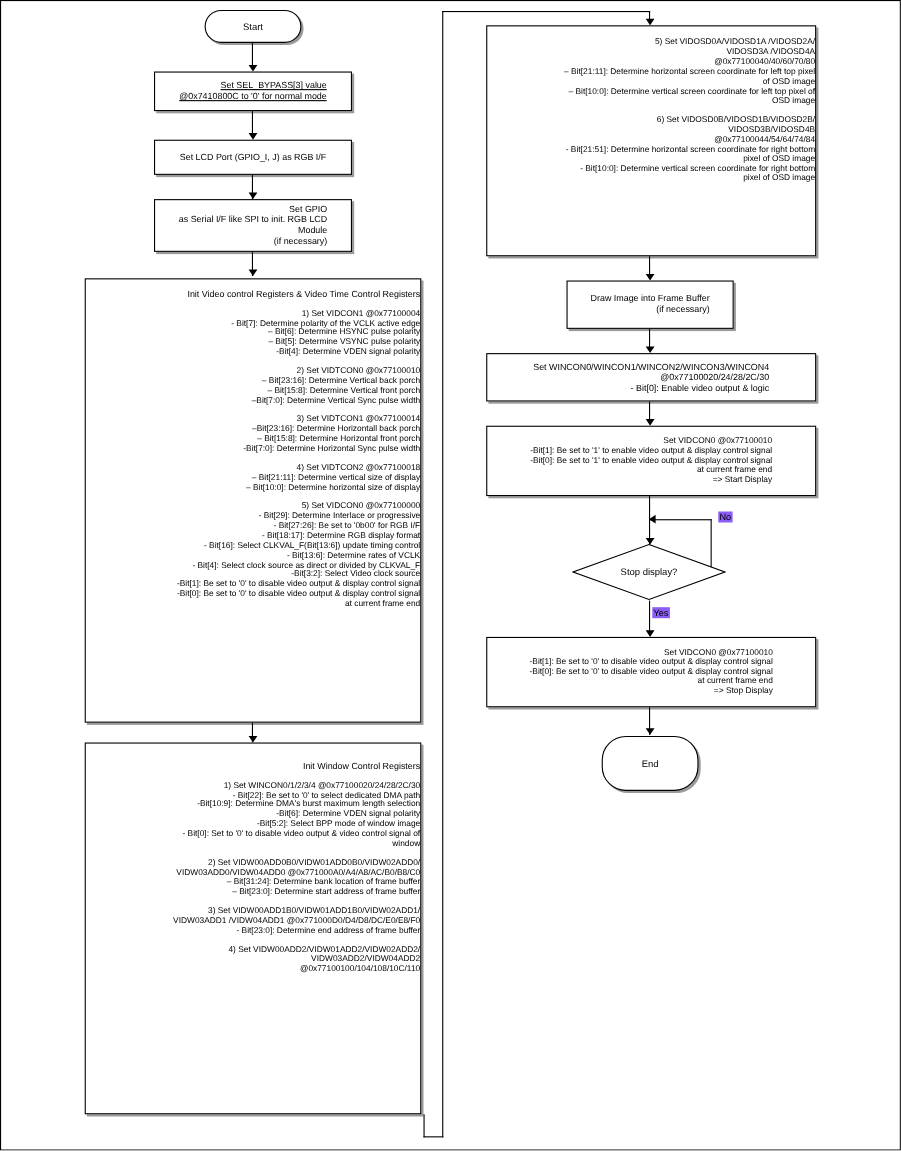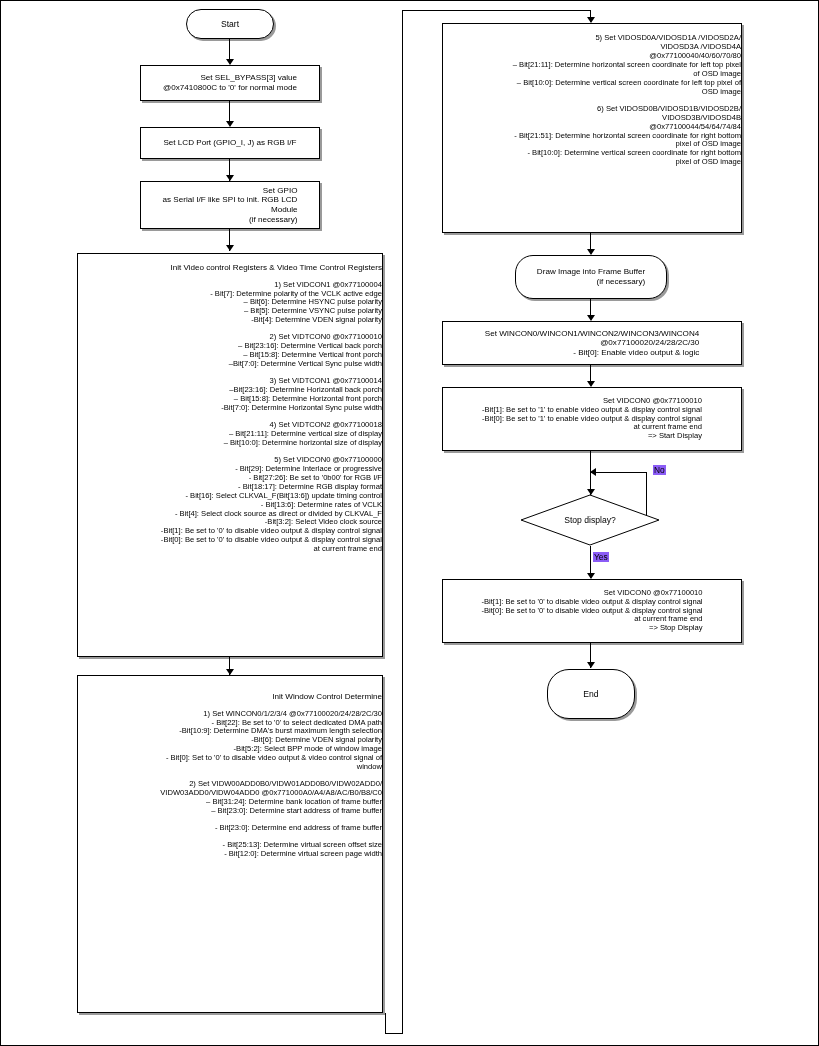--- a/index.html
+++ b/index.html
@@ -38,21 +38,21 @@
 <body>
 
 <div id="page">
 
   <div class="node term shadow t9" style="left:185px;top:8px;width:88px;height:30px;">
     <span class="txt">Start</span>
   </div>
   <div class="ln vl" style="left:228px;top:38px;height:24px;"></div>
   <div class="arrow arrow-d" style="left:225px;top:58px;"></div>
 
-  <div class="node shadow t85" style="left:139px;top:64px;width:180px;height:36px;">
+  <div class="node shadow t85" style="left:139px;top:64px;width:180px;height:36px;text-decoration:underline;">
     <span class="txt">Set SEL_BYPASS[3] value
 @0x7410800C to '0' for normal mode</span>
   </div>
   <div class="ln vl" style="left:228px;top:100px;height:24px;"></div>
   <div class="arrow arrow-d" style="left:225px;top:120px;"></div>
 
   <div class="node shadow t85" style="left:139px;top:126px;width:180px;height:32px;">
     <span class="txt">Set LCD Port (GPIO_I, J) as RGB I/F</span>
   </div>
   <div class="ln vl" style="left:228px;top:158px;height:22px;"></div>
@@ -99,39 +99,42 @@
 - Bit[4]: Select clock source as direct or divided by CLKVAL_F
 -Bit[3:2]: Select Video clock source
 -Bit[1]: Be set to '0' to disable video output &amp; display control signal
 -Bit[0]: Be set to '0' to disable video output &amp; display control signal
 at current frame end</span>
   </div>
   <div class="ln vl" style="left:228px;top:656px;height:18px;"></div>
   <div class="arrow arrow-d" style="left:225px;top:668px;"></div>
 
   <div class="node shadow bigbox t8" style="left:76px;top:674px;width:306px;height:338px;padding-top:16px;">
-    <span class="para" style="font-size:8.1px;">Init Window Control Determine</span>
+    <span class="para" style="font-size:8.1px;">Init Window Control Registers</span>
     <div class="gap6"></div>
     <span class="para">1) Set WINCON0/1/2/3/4 @0x77100020/24/28/2C/30</span>
     <span class="para">- Bit[22]: Be set to '0' to select dedicated DMA path
 -Bit[10:9]: Determine DMA's burst maximum length selection
 -Bit[6]: Determine VDEN signal polarity
 -Bit[5:2]: Select BPP mode of window image
 - Bit[0]: Set to '0' to disable video output &amp; video control signal of
 window</span>
     <div class="gap6"></div>
     <span class="para">2) Set VIDW00ADD0B0/VIDW01ADD0B0/VIDW02ADD0/
 VIDW03ADD0/VIDW04ADD0 @0x771000A0/A4/A8/AC/B0/B8/C0</span>
     <span class="para">– Bit[31:24]: Determine bank location of frame buffer
 – Bit[23:0]: Determine start address of frame buffer</span>
     <div class="gap6"></div>
+    <span class="para">3) Set VIDW00ADD1B0/VIDW01ADD1B0/VIDW02ADD1/
+VIDW03ADD1 /VIDW04ADD1 @0x771000D0/D4/D8/DC/E0/E8/F0</span>
     <span class="para">- Bit[23:0]: Determine end address of frame buffer</span>
     <div class="gap6"></div>
-    <span class="para">- Bit[25:13]: Determine virtual screen offset size
-- Bit[12:0]: Determine virtual screen page width</span>
+    <span class="para">4) Set VIDW00ADD2/VIDW01ADD2/VIDW02ADD2/
+VIDW03ADD2/VIDW04ADD2
+@0x77100100/104/108/10C/110</span>
   </div>
 
   <div class="ln vl" style="left:384px;top:1012px;height:21px;"></div>
   <div class="ln hl" style="left:384px;top:1032px;width:18px;"></div>
   <div class="ln vl" style="left:401px;top:9px;height:1024px;"></div>
   <div class="ln hl" style="left:401px;top:9px;width:189px;"></div>
   <div class="ln vl" style="left:589px;top:9px;height:12px;"></div>
   <div class="arrow arrow-d" style="left:586px;top:16px;"></div>
 
   <div class="node shadow bigbox t8" style="left:441px;top:22px;width:300px;height:210px;padding-top:10px;">
@@ -147,21 +150,21 @@
 VIDOSD3B/VIDOSD4B
 @0x77100044/54/64/74/84</span>
     <span class="para">- Bit[21:51]: Determine horizontal screen coordinate for right bottom
 pixel of OSD image
 - Bit[10:0]: Determine vertical screen coordinate for right bottom
 pixel of OSD image</span>
   </div>
   <div class="ln vl" style="left:589px;top:232px;height:20px;"></div>
   <div class="arrow arrow-d" style="left:586px;top:248px;"></div>
 
-  <div class="node shadow t85" style="left:514px;top:254px;width:152px;height:44px;border-radius:18px;">
+  <div class="node shadow t85" style="left:514px;top:254px;width:152px;height:44px;">
     <span class="txt">Draw Image into Frame Buffer
 (if necessary)</span>
   </div>
   <div class="ln vl" style="left:589px;top:298px;height:20px;"></div>
   <div class="arrow arrow-d" style="left:586px;top:314px;"></div>
 
   <div class="node shadow t85" style="left:441px;top:320px;width:300px;height:44px;">
     <span class="txt">Set WINCON0/WINCON1/WINCON2/WINCON3/WINCON4
 @0x77100020/24/28/2C/30
 - Bit[0]: Enable video output &amp; logic</span>

